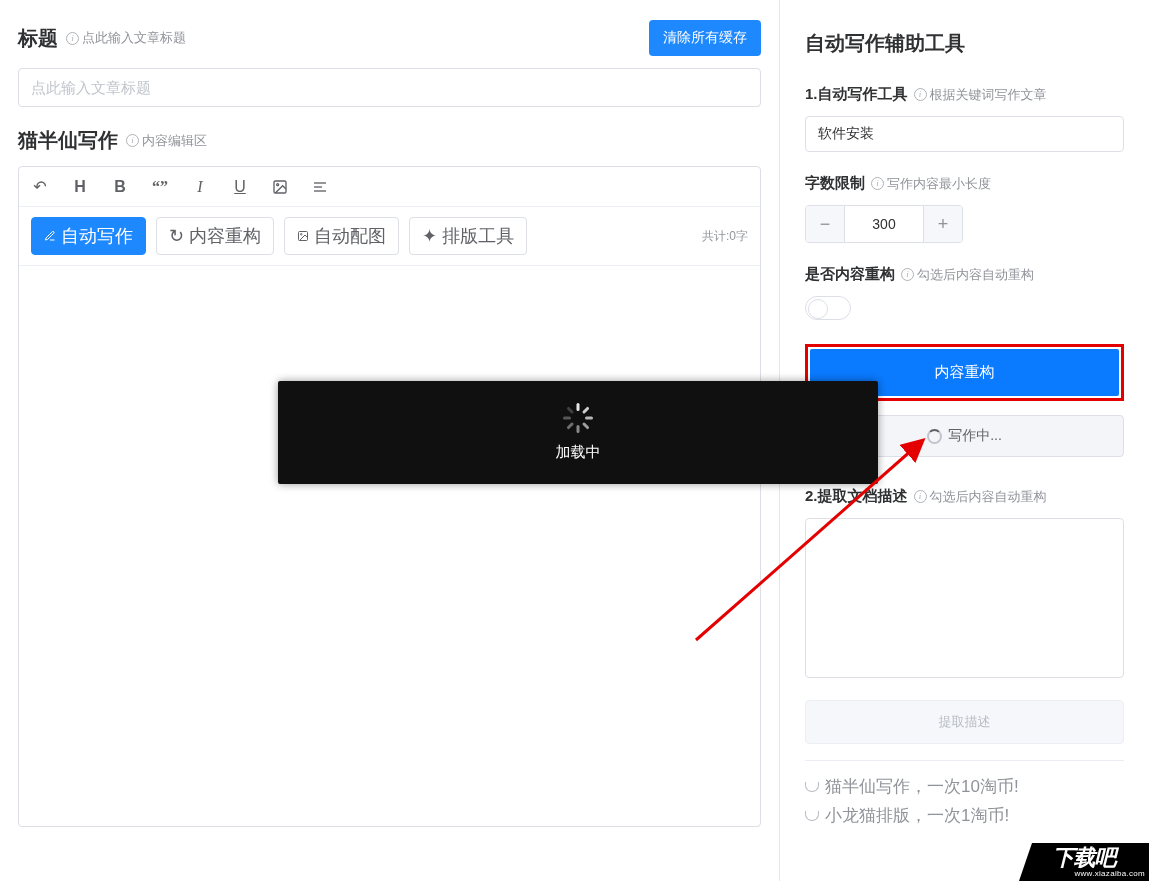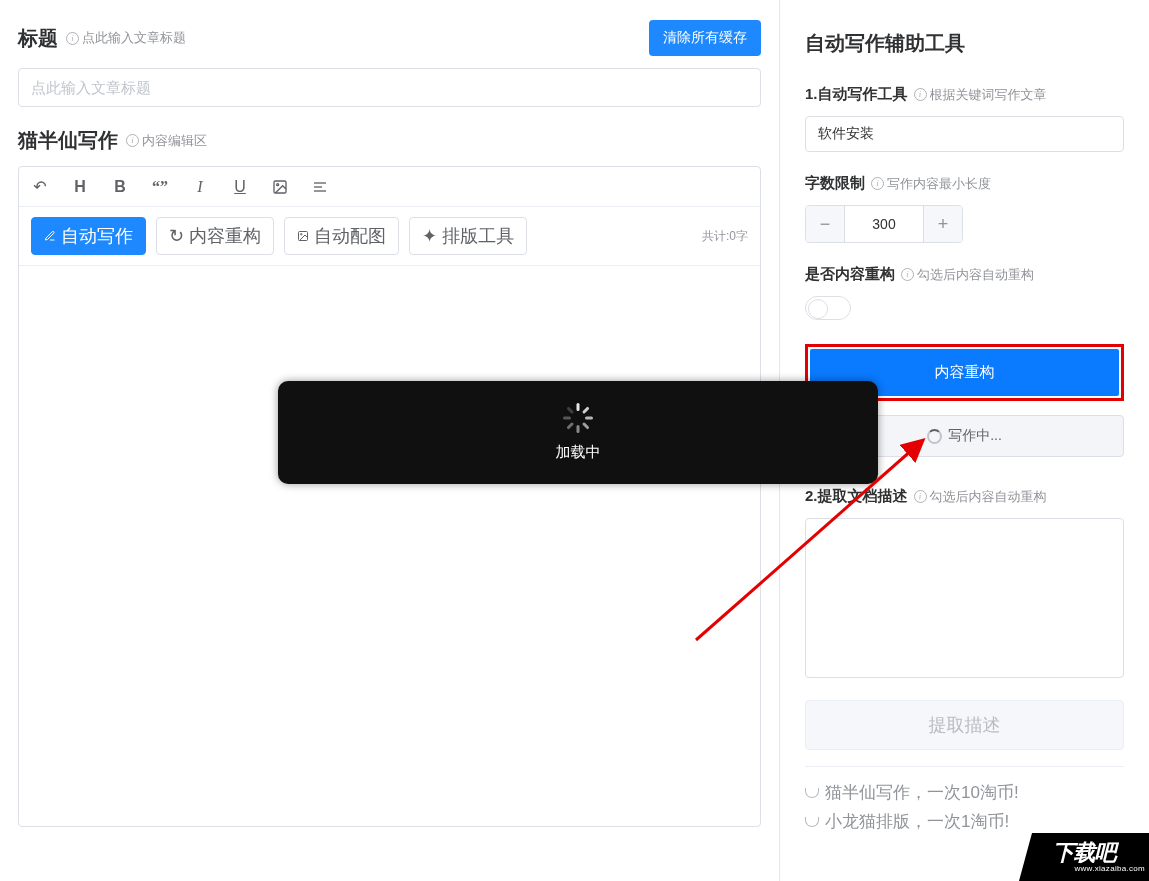--- a/index.html
+++ b/index.html
@@ -74,43 +74,43 @@
 .spinner-sm {
   width: 15px; height: 15px; border: 2px solid #c0c4cc; border-top-color: #606266;
   border-radius: 50%; display: inline-block;
 }
 .desc-area {
   width: 100%; height: 160px; border: 1px solid #dcdfe6; border-radius: 4px;
   resize: none; padding: 8px; font-size: 13px; margin-bottom: 18px;
 }
 .extract-btn {
   width: 100%; background: #f5f7fa; color: #b8bcc3; border: 1px solid #ebeef5;
-  padding: 12px 0; font-size: 18px; border-radius: 4px; margin-bottom: 16px;
+  padding: 12px 0; font-size: 13px; border-radius: 4px; margin-bottom: 16px;
 }
 .divider { border: none; border-top: 1px solid #ebeef5; margin: 0 0 14px 0; }
 .coin-line { color: #909399; font-size: 17px; display: flex; align-items: center; gap: 6px; margin-bottom: 6px; }
 .coin-icon { width: 14px; height: 10px; border: 1.5px solid #b8bcc3; border-radius: 0 0 7px 7px; border-top: none; display: inline-block; }
 
 .loading-overlay {
   position: absolute; left: 278px; top: 381px; width: 600px; height: 103px;
   background: #101010; color: #fff; display: flex; flex-direction: column;
-  align-items: center; justify-content: center; border-radius: 10px; box-shadow: 0 0 8px rgba(0,0,0,.4);
+  align-items: center; justify-content: center; border-radius: 2px; box-shadow: 0 0 8px rgba(0,0,0,.4);
   z-index: 50;
 }
 .loading-spinner { position: relative; width: 30px; height: 30px; margin-bottom: 10px; }
 .loading-spinner span {
   position: absolute; width: 3px; height: 8px; background: #fff; border-radius: 2px;
   left: 50%; top: 0; transform-origin: 50% 15px; opacity: .9;
 }
 .loading-text { font-size: 15px; }
 
 .arrow-svg { position: absolute; left: 686px; top: 430px; width: 250px; height: 220px; z-index: 60; pointer-events: none; }
 
 .watermark {
-  position: absolute; right: 0; bottom: 0; width: 130px; height: 48px;
+  position: absolute; right: 0; bottom: 0; width: 130px; height: 38px;
   background: #000; color: #fff; font-weight: 900; font-style: italic;
   display: flex; flex-direction: column; align-items: center; justify-content: center;
   z-index: 70; clip-path: polygon(10% 0, 100% 0, 100% 100%, 0 100%);
 }
 .watermark .wm-main { font-size: 22px; line-height: 1; letter-spacing: -1px; }
 .watermark .wm-url { font-size: 8px; align-self: flex-end; margin-right: 4px; font-style: normal; font-weight: normal; letter-spacing: .3px; }
 </style>
 </head>
 <body>
 

